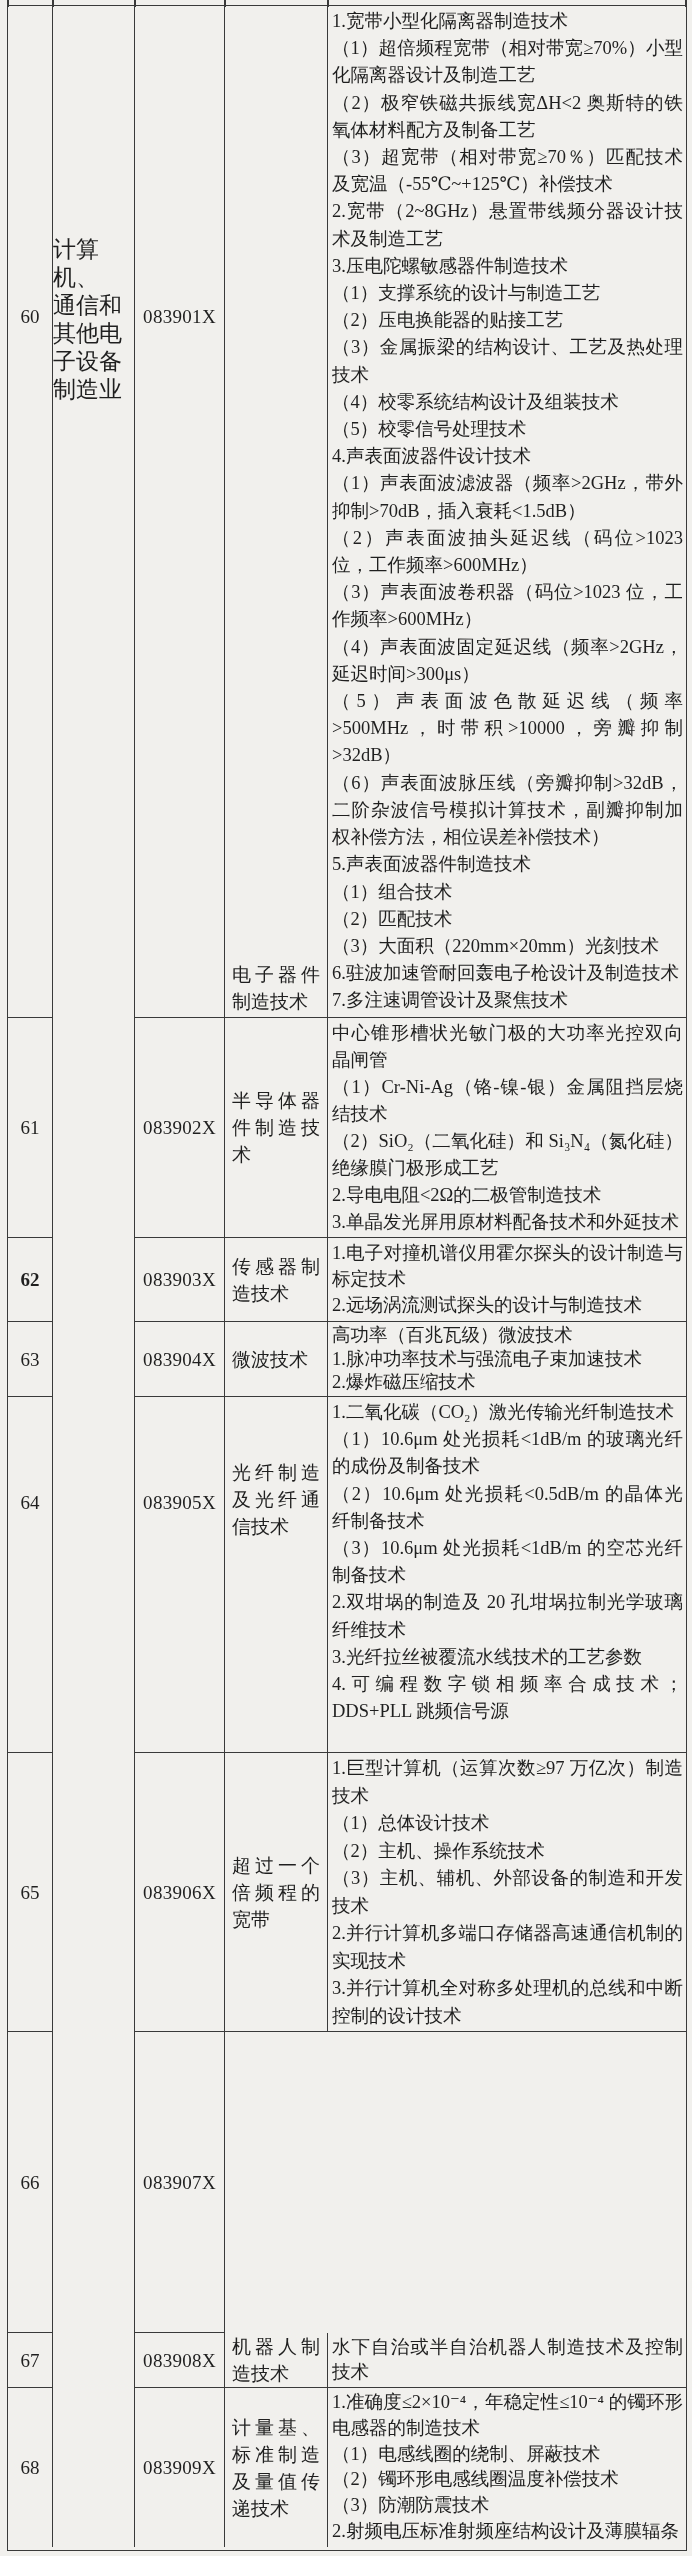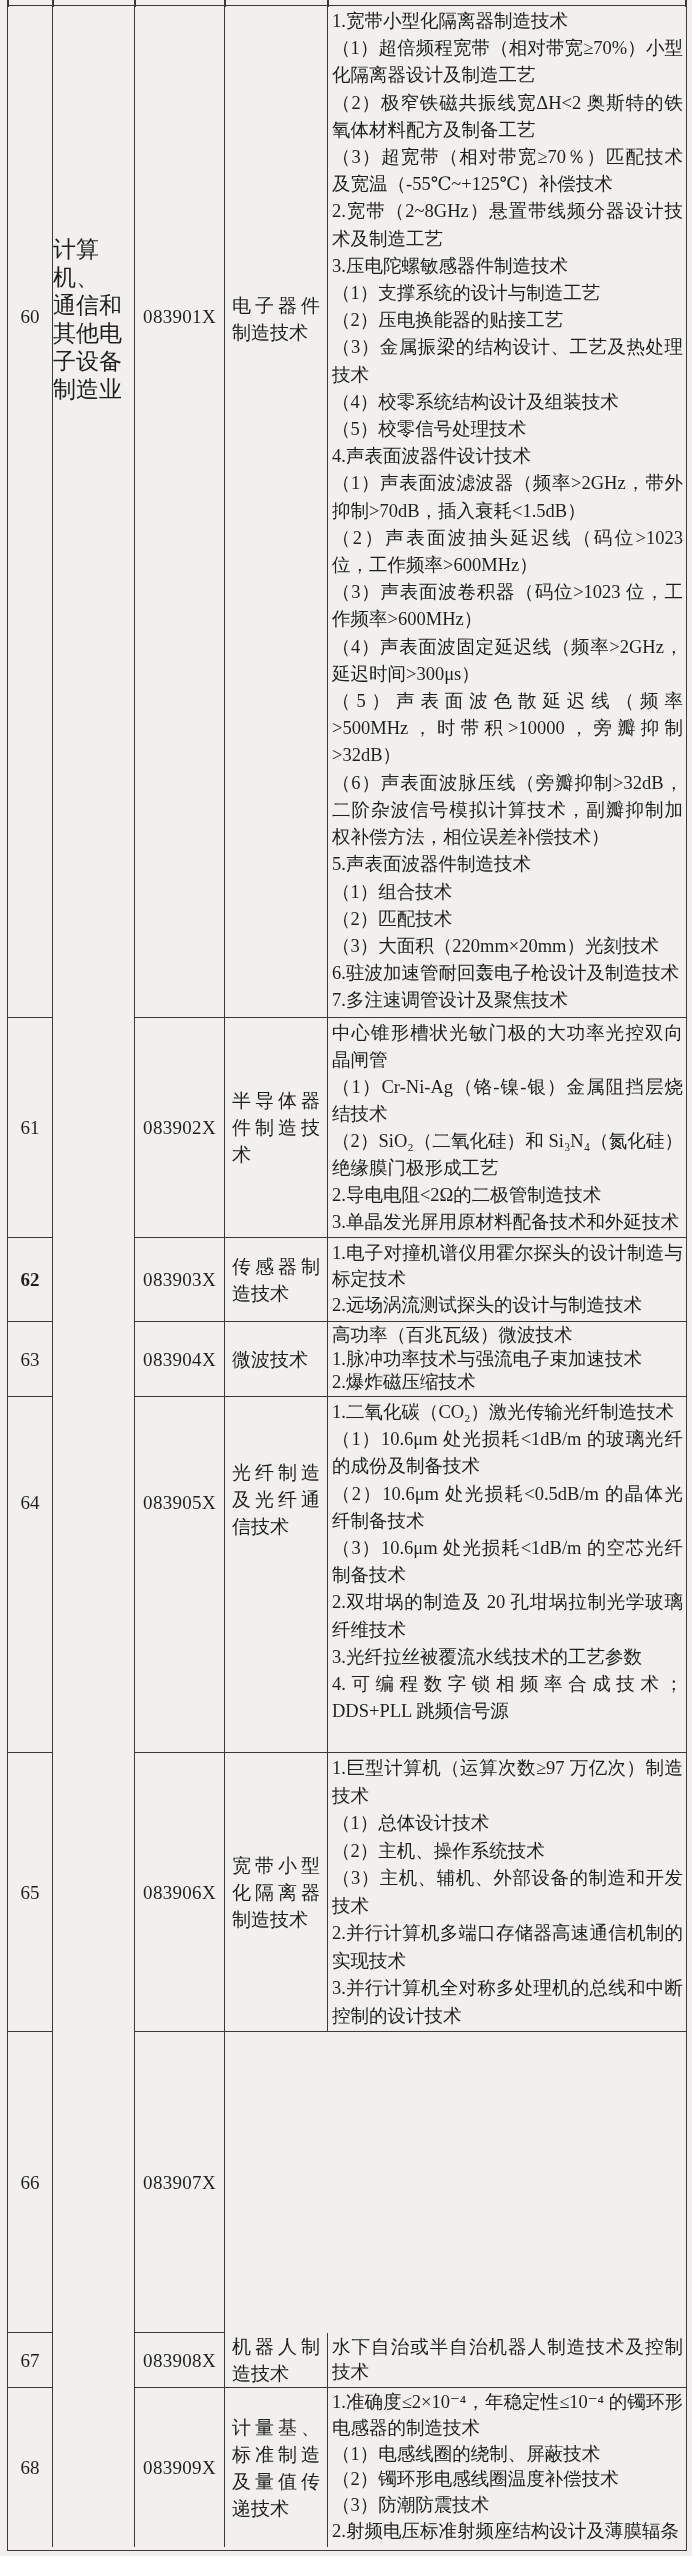--- a/index.html
+++ b/index.html
@@ -58,21 +58,21 @@
   <div class="tick" style="left:685px"></div>
 
   <div class="grid" id="grid" style="grid-template-rows: 1012px 220px 84px 75px 356px 279px 301px 55px 159px;">
       <div class="cell industry" style="grid-area: 1 / 2 / 10;">计算机、
 通信和
 其他电
 子设备
 制造业</div>
   <div class="cell side num" style="grid-area: 1 / 1; align-items: flex-start; padding-top: 297px;">60</div>
   <div class="cell side code" style="grid-area: 1 / 3; align-items: flex-start; padding-top: 297px;">083901X</div>
-  <div class="cell namecell" style="grid-area: 1 / 4; align-items: flex-start; padding-top: 286px;">
+  <div class="cell namecell" style="grid-area: 1 / 4; align-items: flex-end; padding-top: 286px; font-family: Liberation Mono, monospace;">
     <div class="nametxt">电子器件制造技术</div>
   </div>
   <div class="cell details" style="grid-area: 1 / 5; border-right: none; line-height: 27.2px;">1.宽带小型化隔离器制造技术
 （1）超倍频程宽带（相对带宽≥70%）小型化隔离器设计及制造工艺
 （2）极窄铁磁共振线宽ΔH&lt;2 奥斯特的铁氧体材料配方及制备工艺
 （3）超宽带（相对带宽≥70％）匹配技术及宽温（-55℃~+125℃）补偿技术
 2.宽带（2~8GHz）悬置带线频分器设计技术及制造工艺
 3.压电陀螺敏感器件制造技术
 （1）支撑系统的设计与制造工艺
 （2）压电换能器的贴接工艺
@@ -131,21 +131,21 @@
 （1）10.6μm 处光损耗&lt;1dB/m 的玻璃光纤的成份及制备技术
 （2）10.6μm 处光损耗&lt;0.5dB/m 的晶体光纤制备技术
 （3）10.6μm 处光损耗&lt;1dB/m 的空芯光纤制备技术
 2.双坩埚的制造及 20 孔坩埚拉制光学玻璃纤维技术
 3.光纤拉丝被覆流水线技术的工艺参数
 4.可编程数字锁相频率合成技术；DDS+PLL 跳频信号源</div>
 
   <div class="cell side num" style="grid-area: 6 / 1;">65</div>
   <div class="cell side code" style="grid-area: 6 / 3;">083906X</div>
   <div class="cell namecell" style="grid-area: 6 / 4;">
-    <div class="nametxt">宽带小型化隔离器制造技术</div>
+    <div class="nametxt">超过一个倍频程的宽带</div>
   </div>
   <div class="cell details" style="grid-area: 6 / 5; border-right: none; line-height: 27.5px;">1.巨型计算机（运算次数≥97 万亿次）制造技术
 （1）总体设计技术
 （2）主机、操作系统技术
 （3）主机、辅机、外部设备的制造和开发技术
 2.并行计算机多端口存储器高速通信机制的实现技术
 3.并行计算机全对称多处理机的总线和中断控制的设计技术</div>
 
   <div class="cell side num" style="grid-area: 7 / 1;">66</div>
   <div class="cell side code" style="grid-area: 7 / 3;">083907X</div>

